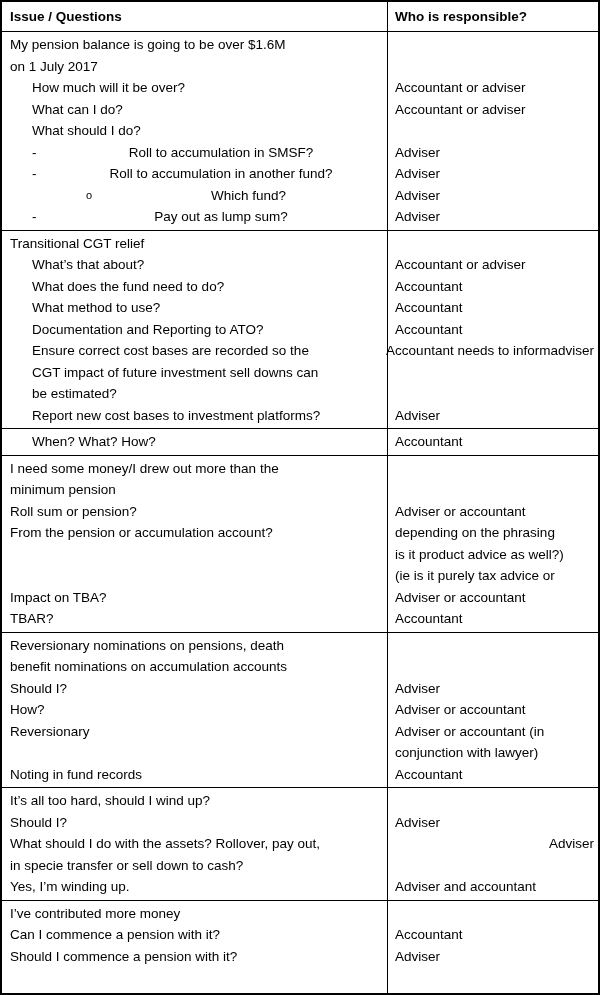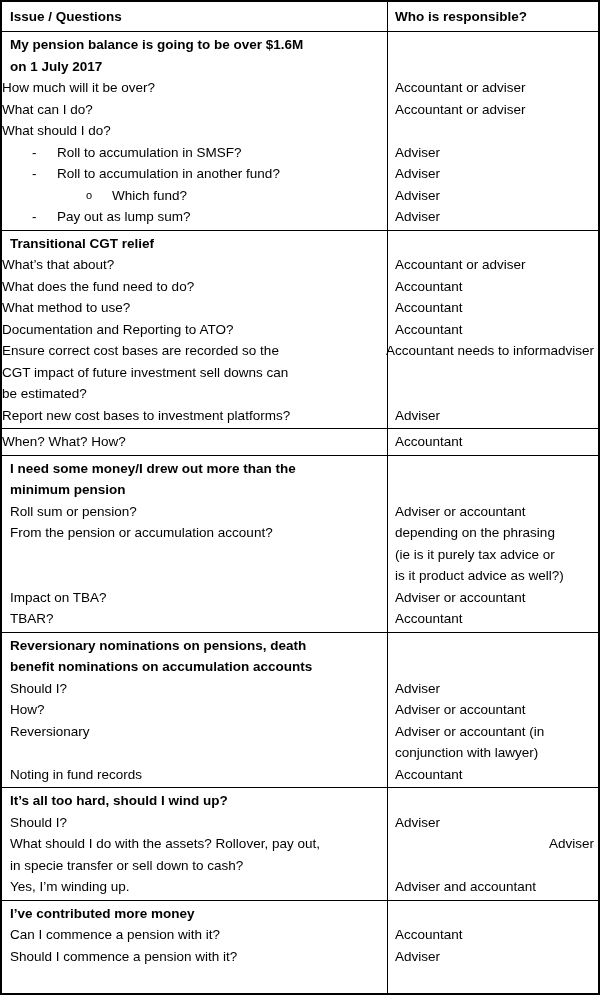--- a/index.html
+++ b/index.html
@@ -55,43 +55,43 @@
     flex: 1;
     padding-left: 10px;
     padding-right: 4px;
     overflow: hidden;
   }
   .hcell-l { padding-left: 8px; }
   .line {
     line-height: 21.5px;
     white-space: nowrap;
   }
-  .row.title { font-weight: bold; }
+  .row.title { font-weight: normal; }
   .row.title .cell-l,
   .row.flush .cell-l { padding-left: 8px; }
-  .row.q .cell-l { }
+  .row.q .cell-l { padding-left: 30px; }
   .row.dash .cell-l {
     padding-left: 30px;
     display: flex;
   }
   .row.circle .cell-l {
     padding-left: 84px;
     display: flex;
   }
   .bullet {
     flex: 0 0 25px;
     width: 25px;
     line-height: 21.5px;
   }
   .row.circle .bullet {
     flex: 0 0 26px;
     width: 26px;
     font-size: 11px;
   }
-  .btext { flex: 1; }
+  .btext { flex: 1; text-align: center; }
   .row.rvb .cell-r {
     display: flex;
     flex-direction: row;
     justify-content: flex-end;
   }
 </style>
 </head>
 <body>
 
 <div class="table">
@@ -254,22 +254,22 @@
           <div class="cell cell-r"></div>
         </div>
         <div class="row flush">
           <div class="cell cell-l">
             <div class="line">Roll sum or pension?</div>
             <div class="line">From the pension or accumulation account?</div>
           </div>
           <div class="cell cell-r">
             <div class="line">Adviser or accountant</div>
             <div class="line">depending on the phrasing</div>
+            <div class="line">is it product advice as well?)</div>
             <div class="line">(ie is it purely tax advice or</div>
-            <div class="line">is it product advice as well?)</div>
           </div>
         </div>
         <div class="row flush">
           <div class="cell cell-l">
             <div class="line">Impact on TBA?</div>
           </div>
           <div class="cell cell-r">
             <div class="line">Adviser or accountant</div>
           </div>
         </div>

